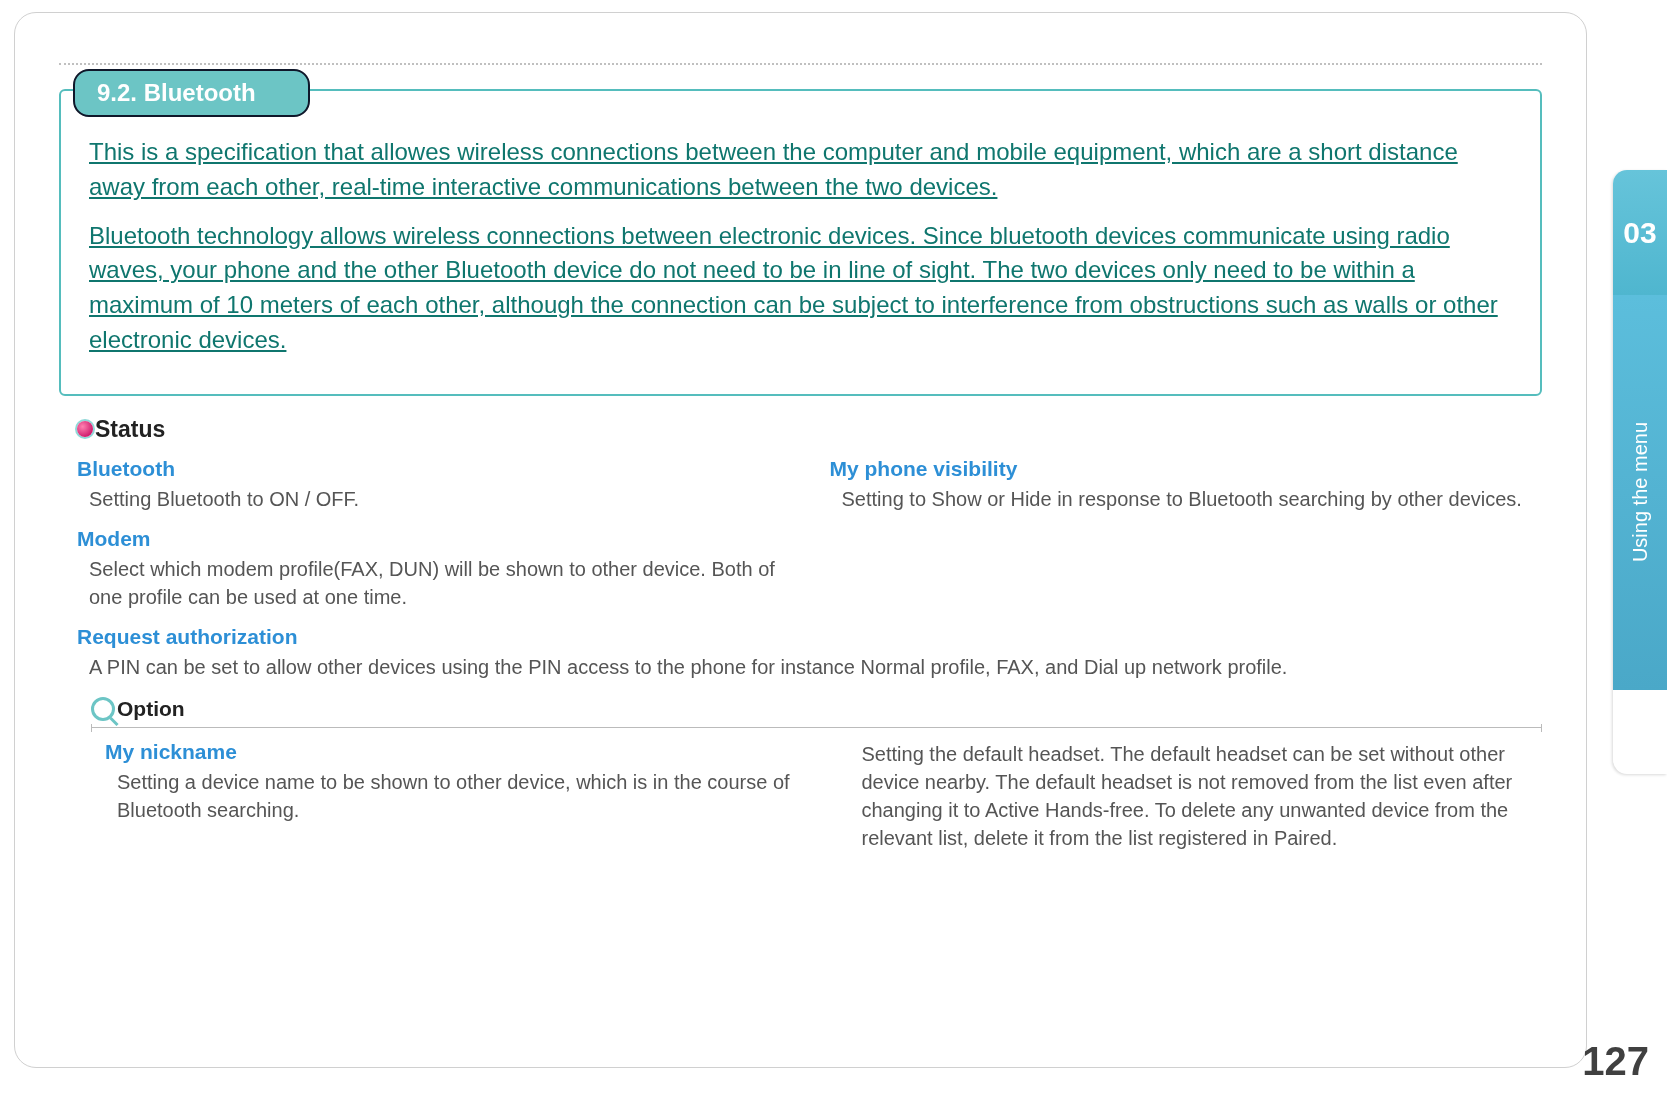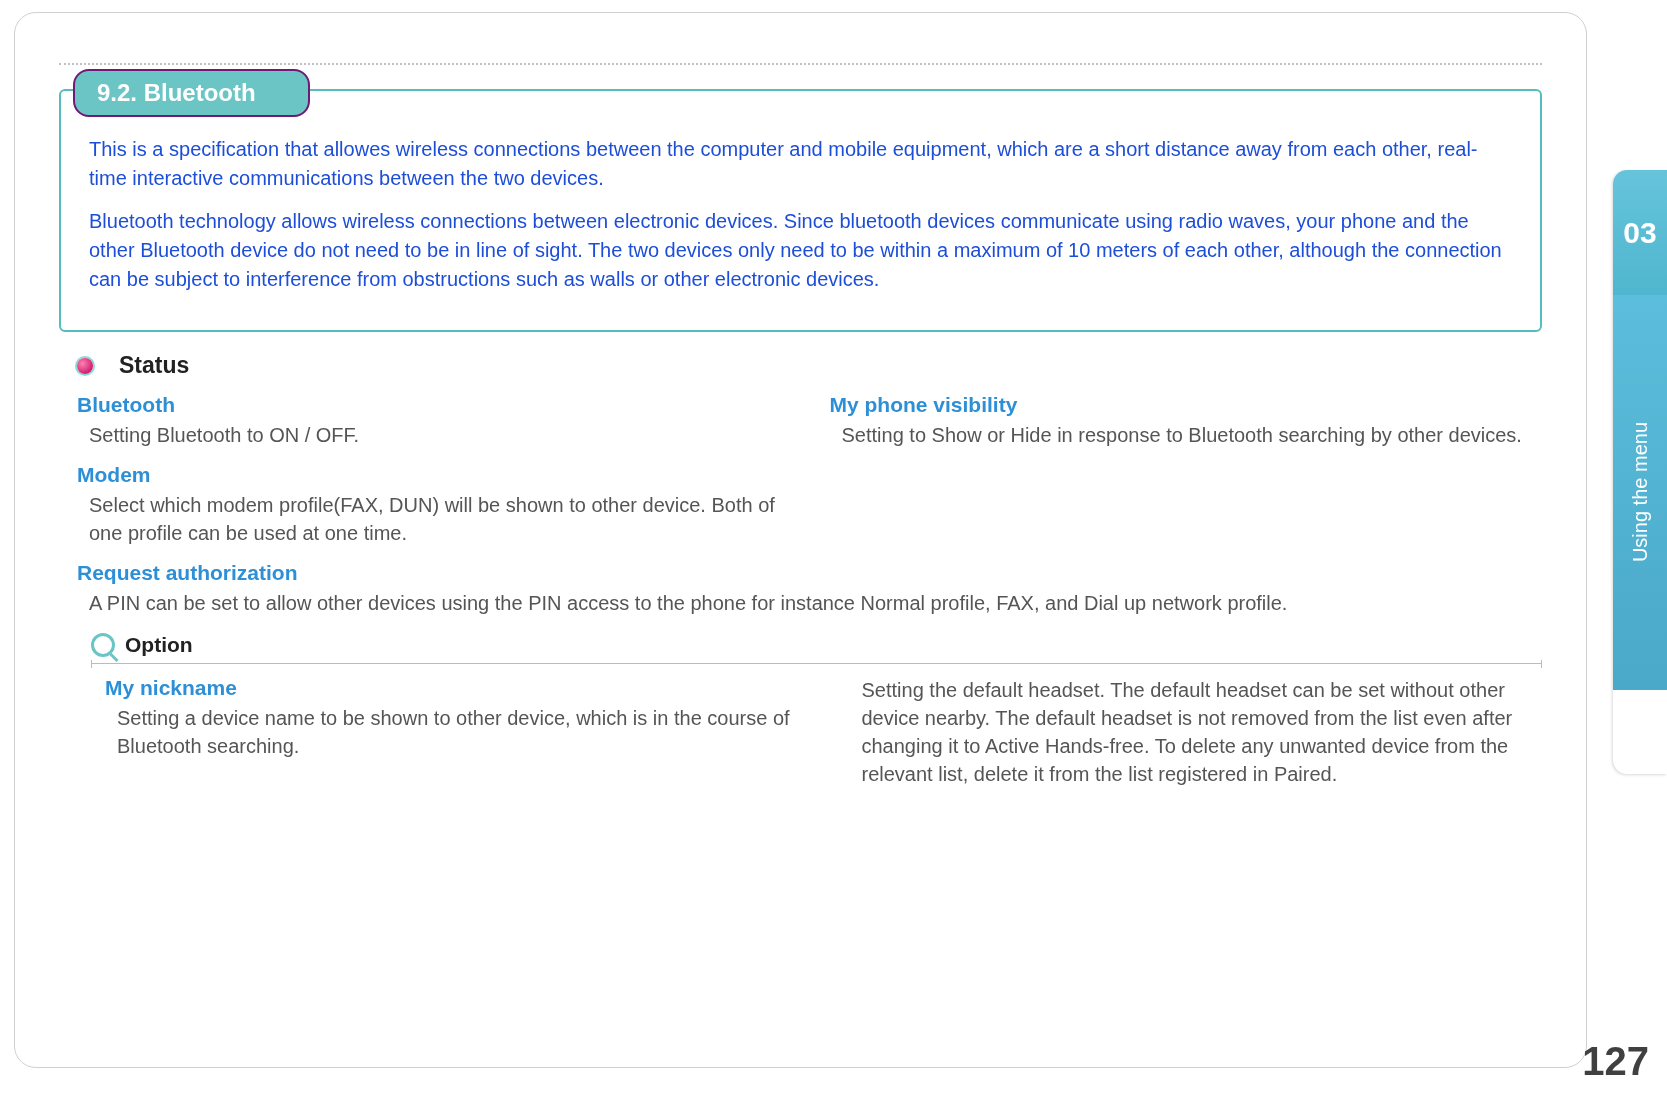--- a/index.html
+++ b/index.html
@@ -32,32 +32,33 @@
   .section-tab {
     position: absolute;
     top: -22px;
     left: 12px;
     background: #6cc5c5;
     color: #fff;
     font-weight: bold;
     font-size: 24px;
     padding: 8px 52px 8px 22px;
     border-radius: 16px;
-    border: 2px solid #701a75;
+    border: 2px solid #0f172a;
   }
   .intro p {
-    color: #1d4ed8;
-    font-size: 20px;
+    color: #0f766e;
+    font-size: 24px;
     line-height: 1.45;
     margin-bottom: 14px;
+    text-decoration: underline;
   }
   .heading-row {
     display: flex;
     align-items: center;
-    gap: 26px;
+    gap: 2px;
     margin: 16px 0 14px 18px;
   }
   .bullet-icon {
     width: 16px; height: 16px;
     border-radius: 50%;
     background: radial-gradient(circle at 35% 35%, #ff80b0, #d02070 70%);
     box-shadow: 0 0 0 2px #8fd8d8;
   }
   .heading-text {
     font-weight: bold;
@@ -105,21 +106,21 @@
     padding-left: 12px;
   }
   .full-width-item { padding-left: 18px; margin-bottom: 16px; }
   .option-block {
     margin-left: 32px;
     margin-top: 10px;
   }
   .option-head {
     display: flex;
     align-items: center;
-    gap: 10px;
+    gap: 2px;
     margin-bottom: 6px;
   }
   .option-divider {
     border-top: 1px solid #bbb;
     margin: 4px 0 12px 0;
     position: relative;
   }
   .option-divider::before, .option-divider::after {
     content: "";
     position: absolute;

